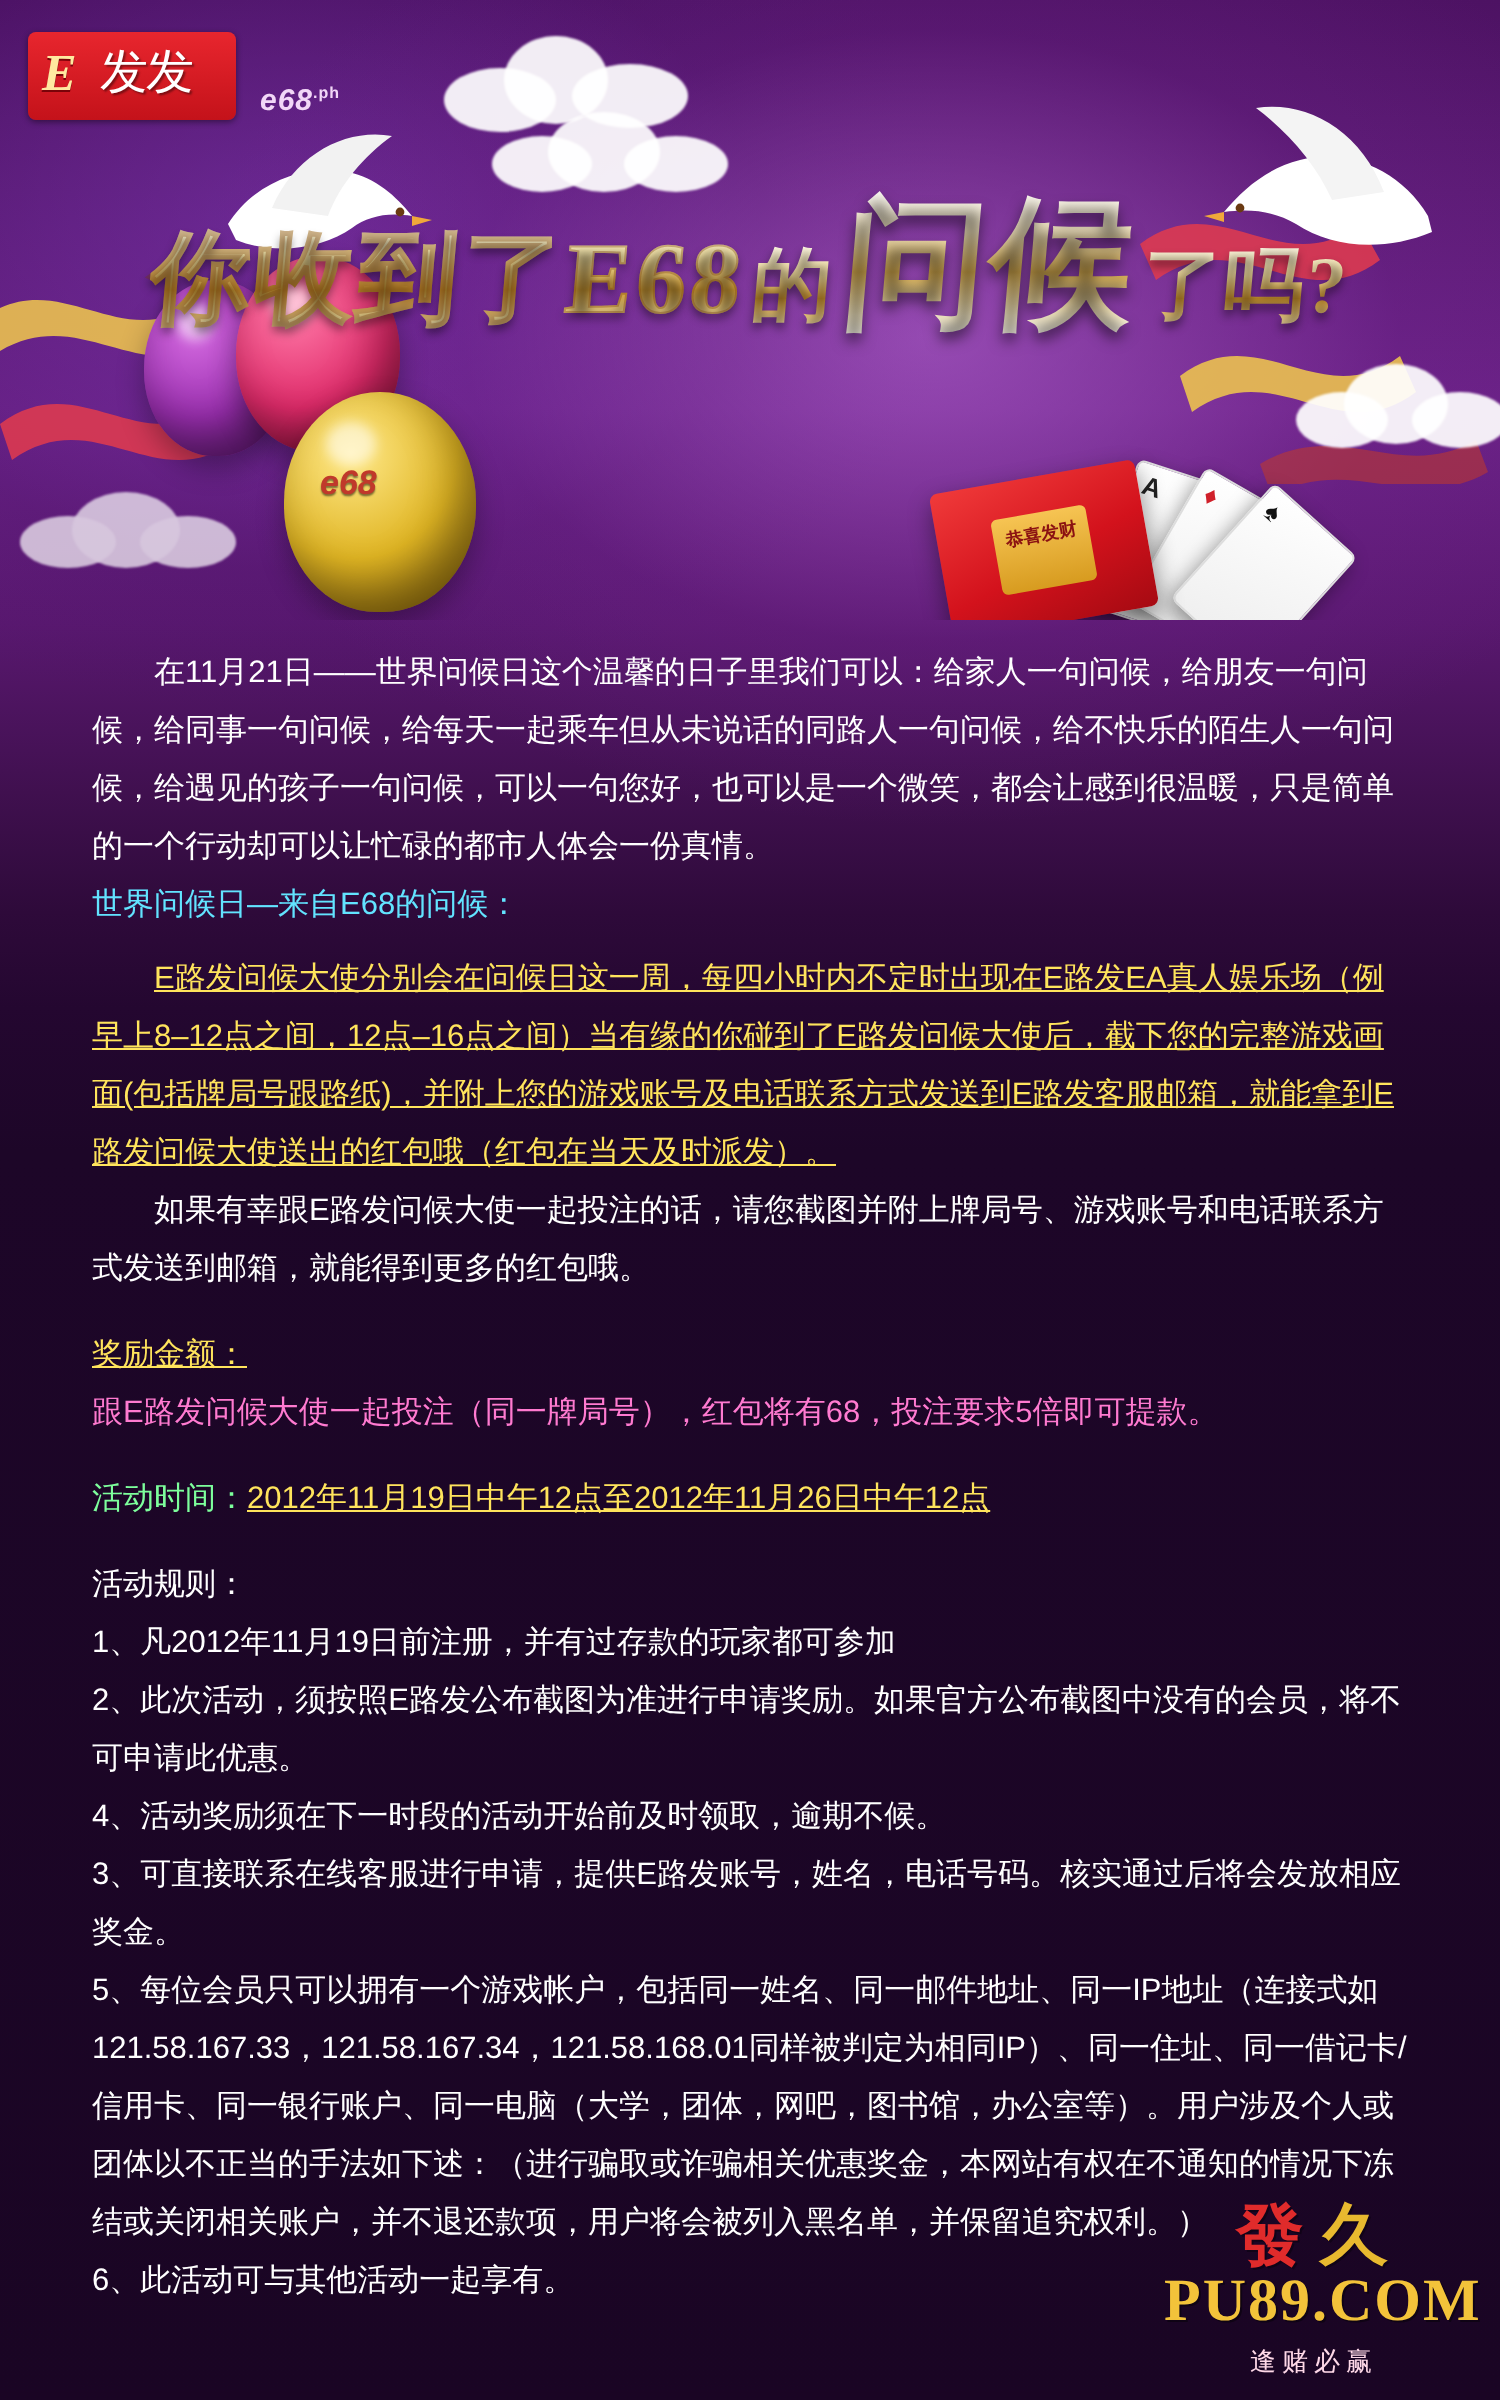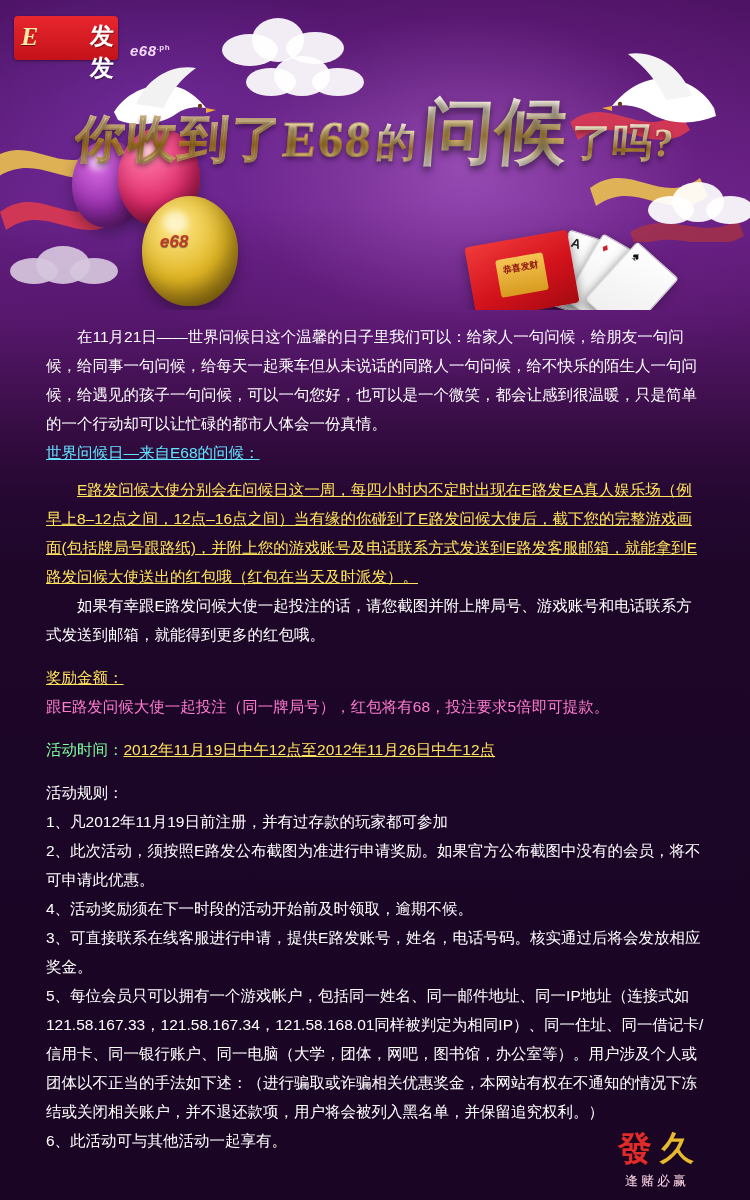--- a/index.html
+++ b/index.html
@@ -59,25 +59,24 @@
     font-weight: bold;
     color: #ffe9a0;
     font-style: italic;
     font-family: "Liberation Serif", serif;
     text-shadow: 0 1px 0 #7a0309;
   }
   .logo-badge .lg-cn {
     position: absolute;
     left: 36px; top: 4px;
     font-size: 24px;
-    font-weight: bold;
+    font-weight: normal;
     color: #fff;
     letter-spacing: -1px;
     text-shadow: 1px 1px 1px rgba(0,0,0,0.4);
-    margin-left: 40px;
   }
   .logo-sub {
     position: absolute;
     left: 116px; top: 26px;
     color: #f2d7f7;
     font-size: 15px;
     font-style: italic;
     font-weight: bold;
     letter-spacing: 0.5px;
   }
@@ -226,21 +225,21 @@
     color: #ffffff;
     font-size: 15.5px;
     line-height: 29px;
   }
   .content p { margin: 0; }
   .indent { text-indent: 2em; }
   .block { margin-bottom: 14px; }
   .c-white { color: #ffffff; }
   .c-yellow { color: #ffe45c; text-decoration: underline; }
   .c-pink { color: #ff7ad0; }
-  .c-cyan { color: #62e4ff; text-decoration: underline; }
+  .c-cyan { color: #62e4ff; }
   .c-green { color: #7dff9c; margin-top: 22px; }
   .gap-sm { height: 8px; }
   .gap-md { height: 14px; }
 
   
   .footer-logo {
     position: absolute;
     right: 18px;
     bottom: 10px;
     z-index: 12;
@@ -387,16 +386,17 @@
     <p class="c-white">5、每位会员只可以拥有一个游戏帐户，包括同一姓名、同一邮件地址、同一IP地址（连接式如121.58.167.33，121.58.167.34，121.58.168.01同样被判定为相同IP）、同一住址、同一借记卡/信用卡、同一银行账户、同一电脑（大学，团体，网吧，图书馆，办公室等）。用户涉及个人或团体以不正当的手法如下述：（进行骗取或诈骗相关优惠奖金，本网站有权在不通知的情况下冻结或关闭相关账户，并不退还款项，用户将会被列入黑名单，并保留追究权利。）</p>
     <p class="c-white">6、此活动可与其他活动一起享有。</p>
 
   </div>
 
   <div class="footer-logo">
     <div class="fl-row">
       <span class="fl-top">發</span>
       <span class="fl-top" style="color:#e8b92f;">久</span>
     </div>
+    <div class="fl-mid">PU89.COM</div>
     <div class="fl-bot">逢赌必赢</div>
   </div>
 
 </div>
 
 </body></html>

